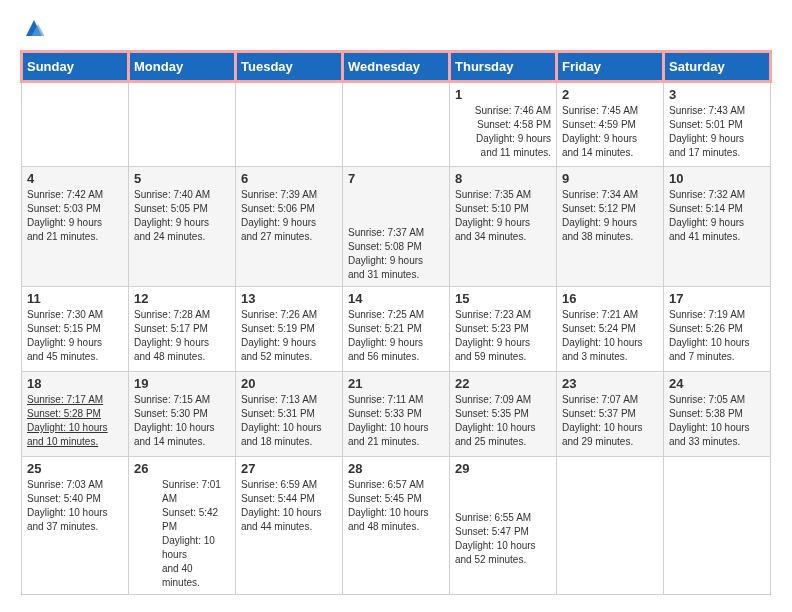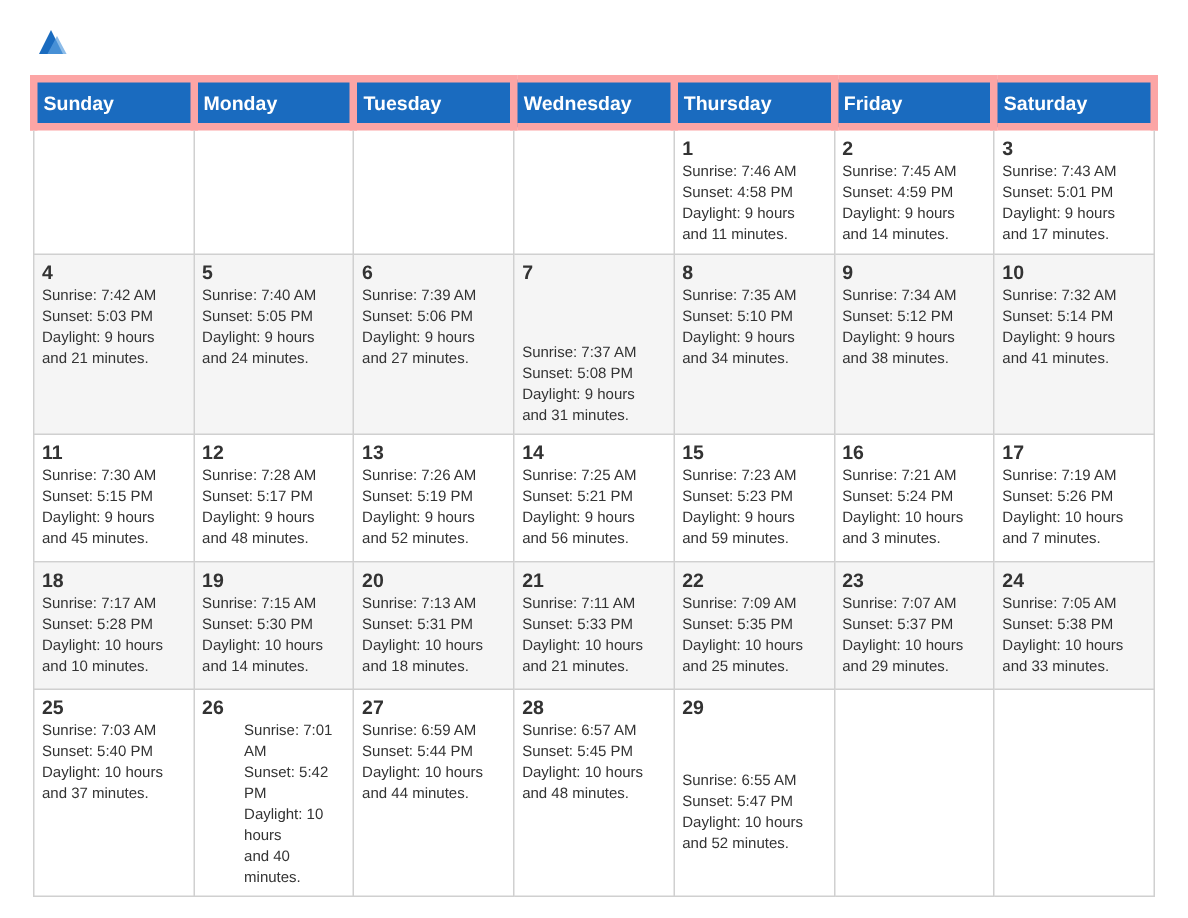--- a/index.html
+++ b/index.html
@@ -58,21 +58,21 @@
       border-collapse: collapse;
       table-layout: fixed;
     }
     thead tr th {
       background-color: #1a6bbf;
       color: white;
       font-size: 13px;
       font-weight: bold;
       padding: 6px 4px;
       text-align: left;
-      border: 5px solid #fca5a5;
+      border: 3px solid #fca5a5;
     }
     tbody tr td {
       vertical-align: top;
       border: 1px solid #d0d0d0;
       padding: 4px 5px;
       font-size: 10.5px;
       color: #333;
       height: 85px;
       background: #fff;
     }
@@ -127,21 +127,21 @@
       </tr>
   </thead>
   <tbody id="calendar-body">
   <tr>
         <td class="empty-cell"></td>
         <td class="empty-cell"></td>
         <td class="empty-cell"></td>
         <td class="empty-cell"></td>
         <td>
           <span class="day-number">1</span>
-          <div class="day-info" style="white-space: pre-line;">Sunrise: 7:46 AM
+          <div class="day-info" style="white-space: pre-line; text-align: right;">Sunrise: 7:46 AM
 Sunset: 4:58 PM
 Daylight: 9 hours
 and 11 minutes.</div>
         </td>
         <td>
           <span class="day-number">2</span>
           <div class="day-info" style="white-space: pre-line;">Sunrise: 7:45 AM
 Sunset: 4:59 PM
 Daylight: 9 hours
 and 14 minutes.</div>
@@ -252,21 +252,21 @@
           <span class="day-number">17</span>
           <div class="day-info" style="white-space: pre-line;">Sunrise: 7:19 AM
 Sunset: 5:26 PM
 Daylight: 10 hours
 and 7 minutes.</div>
         </td>
       </tr>
       <tr>
         <td>
           <span class="day-number">18</span>
-          <div class="day-info" style="white-space: pre-line;">Sunrise: 7:17 AM
+          <div class="day-info" style="white-space: pre-line; text-decoration: underline;">Sunrise: 7:17 AM
 Sunset: 5:28 PM
 Daylight: 10 hours
 and 10 minutes.</div>
         </td>
         <td>
           <span class="day-number">19</span>
           <div class="day-info" style="white-space: pre-line;">Sunrise: 7:15 AM
 Sunset: 5:30 PM
 Daylight: 10 hours
 and 14 minutes.</div>

